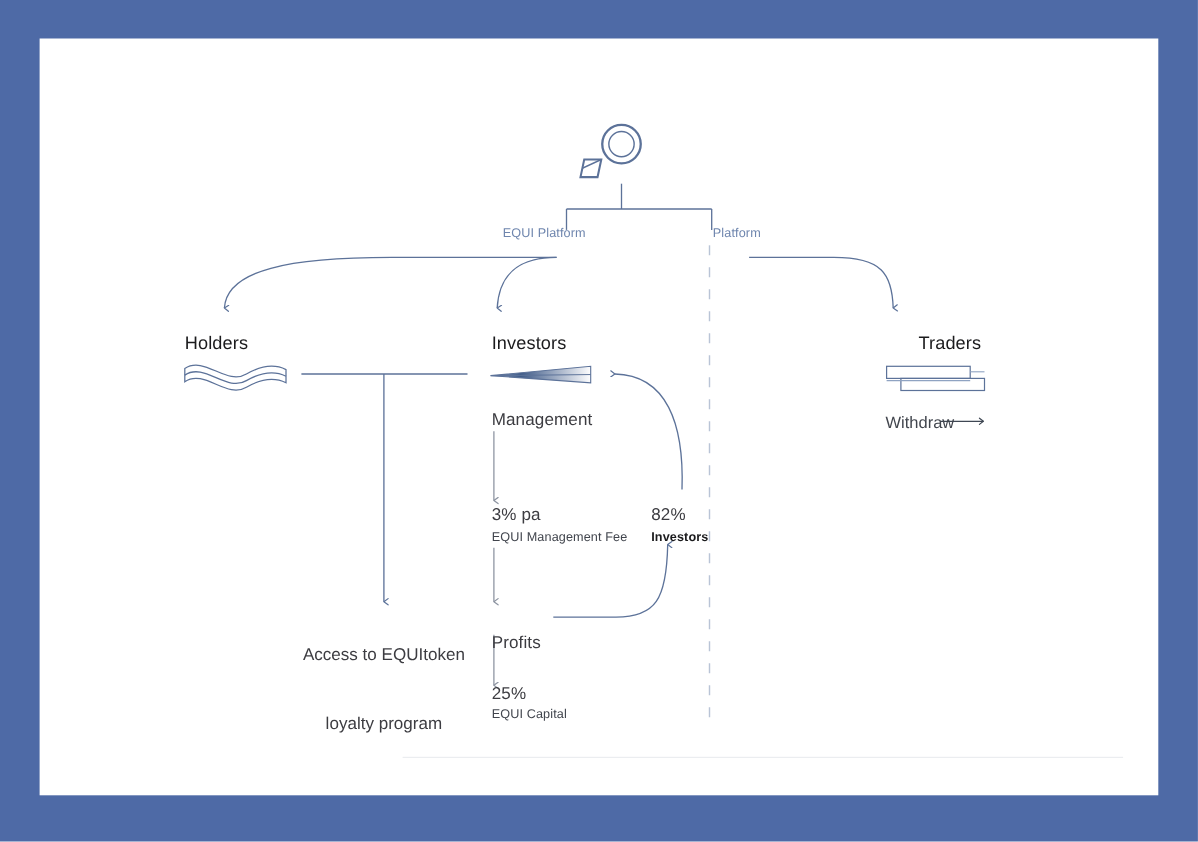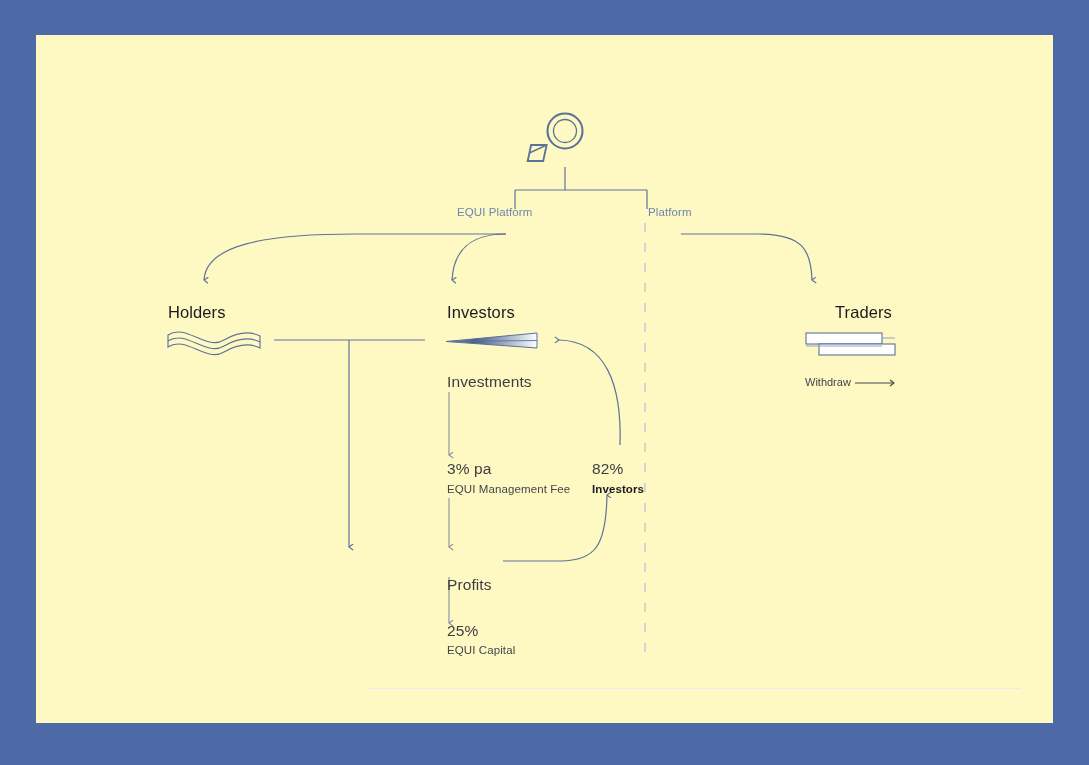--- a/index.html
+++ b/index.html
@@ -18,21 +18,21 @@
     align-items: flex-start;
     justify-content: center;
   }
 
   #slide {
     position: absolute;
     left: 36px;
     top: 35px;
     width: 1017px;
     height: 688px;
-    background: #fef9c3;
+    background: #ffffff;
   }
 
   #canvas {
     position: absolute;
     left: 0; top: 0;
     width: 1017px;
     height: 688px;
   }
 
   svg.layer {
@@ -84,21 +84,21 @@
   }
 
   .multiline {
     font-size: 15.5px;
     color: #3c3c41;
     text-align: center;
     line-height: 1.35;
   }
 
   .withdraw-lbl {
-    font-size: 11px;
+    font-size: 15px;
     color: #41454d;
   }
 
   .divider-bottom {
     position: absolute;
     left: 330px;
     top: 653px;
     width: 655px;
     height: 1px;
     background: #e9ebef;
@@ -220,35 +220,39 @@
     <div class="txt lbl-branch" style="left:421px; top:170px;">EQUI Platform</div>
 
     <div class="txt lbl-branch" style="left:612px; top:170px;">Platform</div>
 
     <div class="txt hdr" style="left:132px; top:267px;">Holders</div>
 
     <div class="txt hdr" style="left:411px; top:267px;">Investors</div>
 
     <div class="txt hdr" style="left:799px; top:267px;">Traders</div>
 
-    <div class="txt node-main" style="left:411px; top:337px;">Investments</div>
+    <div class="txt node-main" style="left:411px; top:337px;">Management</div>
 
     <div class="txt node-main" style="left:411px; top:424px;">3% pa</div>
 
     <div class="txt node-sub" style="left:411px; top:447px;text-align:center;">EQUI Management Fee</div>
 
     <div class="txt node-main" style="left:556px; top:424px;">82%</div>
 
     <div class="txt node-sub-b" style="left:556px; top:447px;">Investors</div>
 
     <div class="txt node-main" style="left:411px; top:516px;margin-top:24px;">Profits</div>
 
     <div class="txt node-main" style="left:411px; top:586px;">25%</div>
 
     <div class="txt node-sub" style="left:411px; top:608px;">EQUI Capital</div>
 
+    <div class="txt multiline" style="left:208px; top:509px; width:210px;">
+      <div>Access to EQUItoken</div>
+      <div>loyalty program</div>
+    </div>
 
     <div class="txt withdraw-lbl" style="left:769px; top:341px;">Withdraw</div>
 
     <div class="divider-bottom"></div>
 
   </div>
 </div>
 
 </body></html>

